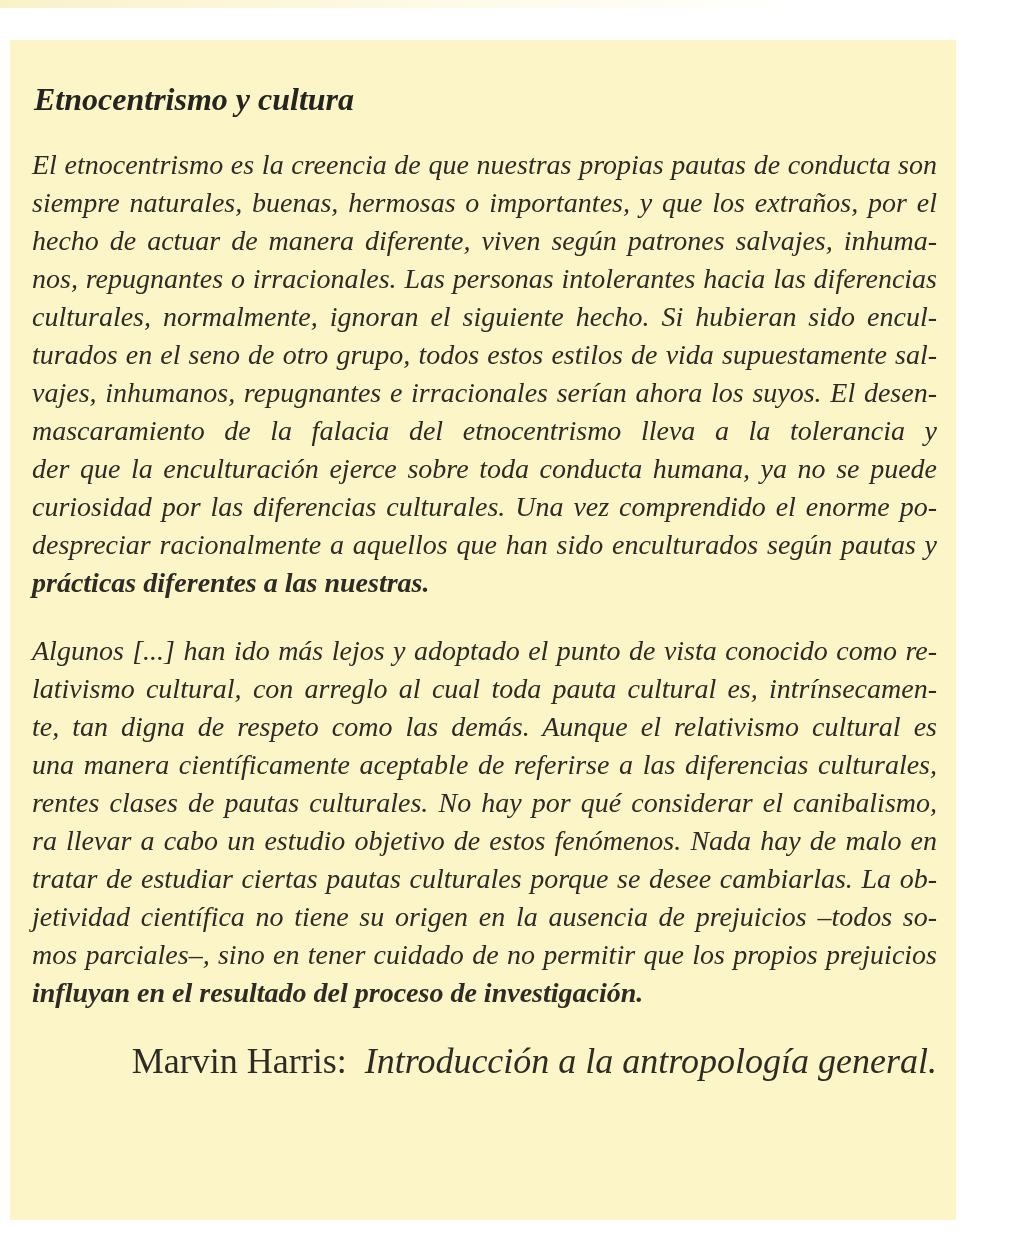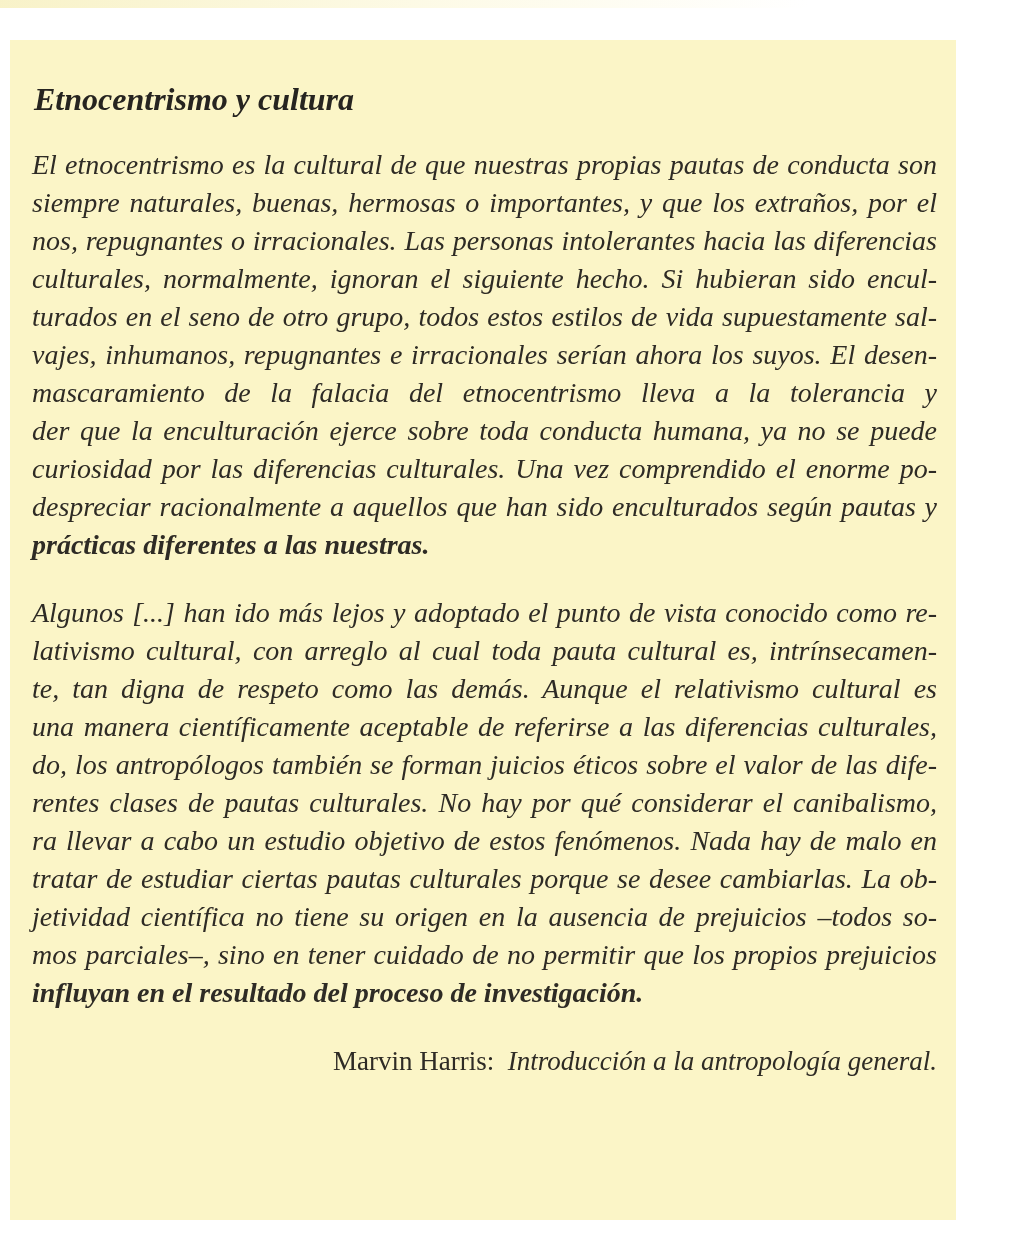--- a/index.html
+++ b/index.html
@@ -53,60 +53,60 @@
     text-align: justify;
     text-align-last: justify;
     white-space: normal;
   }
   .para .line:last-child {
     text-align-last: left;
     font-weight: bold;
   }
   .attribution {
     margin-top: 18px;
-    font-size: 27px;
+    font-size: 36px;
     line-height: 38px;
     text-align: right;
   }
   .attribution .author {
     font-style: normal;
     margin-right: 0.25em;
   }
   .attribution .work {
     font-style: italic;
   }
 </style>
 </head>
 <body>
 
 <div class="canvas">
   <div class="scan-smudge"></div>
   <div class="page">
     <h1 class="page-title">Etnocentrismo y cultura</h1>
 
     <div class="para">
-        <div class="line">El etnocentrismo es la cultural de que nuestras propias pautas de conducta son</div>
+        <div class="line">El etnocentrismo es la creencia de que nuestras propias pautas de conducta son</div>
         <div class="line">siempre naturales, buenas, hermosas o importantes, y que los extraños, por el</div>
+        <div class="line">hecho de actuar de manera diferente, viven según patrones salvajes, inhuma-</div>
         <div class="line">nos, repugnantes o irracionales. Las personas intolerantes hacia las diferencias</div>
         <div class="line">culturales, normalmente, ignoran el siguiente hecho. Si hubieran sido encul-</div>
         <div class="line">turados en el seno de otro grupo, todos estos estilos de vida supuestamente sal-</div>
         <div class="line">vajes, inhumanos, repugnantes e irracionales serían ahora los suyos. El desen-</div>
         <div class="line">mascaramiento de la falacia del etnocentrismo lleva a la tolerancia y</div>
         <div class="line">der que la enculturación ejerce sobre toda conducta humana, ya no se puede</div>
         <div class="line">curiosidad por las diferencias culturales. Una vez comprendido el enorme po-</div>
         <div class="line">despreciar racionalmente a aquellos que han sido enculturados según pautas y</div>
         <div class="line">prácticas diferentes a las nuestras.</div>
       </div>
 
     <div class="para">
         <div class="line">Algunos [...] han ido más lejos y adoptado el punto de vista conocido como re-</div>
         <div class="line">lativismo cultural, con arreglo al cual toda pauta cultural es, intrínsecamen-</div>
         <div class="line">te, tan digna de respeto como las demás. Aunque el relativismo cultural es</div>
         <div class="line">una manera científicamente aceptable de referirse a las diferencias culturales,</div>
-        <div class="line">do, los antropólogos también se forman juicios éticos sobre el valor de las dife-</div>
         <div class="line">rentes clases de pautas culturales. No hay por qué considerar el canibalismo,</div>
         <div class="line">ra llevar a cabo un estudio objetivo de estos fenómenos. Nada hay de malo en</div>
         <div class="line">tratar de estudiar ciertas pautas culturales porque se desee cambiarlas. La ob-</div>
         <div class="line">jetividad científica no tiene su origen en la ausencia de prejuicios –todos so-</div>
         <div class="line">mos parciales–, sino en tener cuidado de no permitir que los propios prejuicios</div>
         <div class="line">influyan en el resultado del proceso de investigación.</div>
       </div>
 
     <div class="attribution">
       <span class="author">Marvin Harris:</span>

